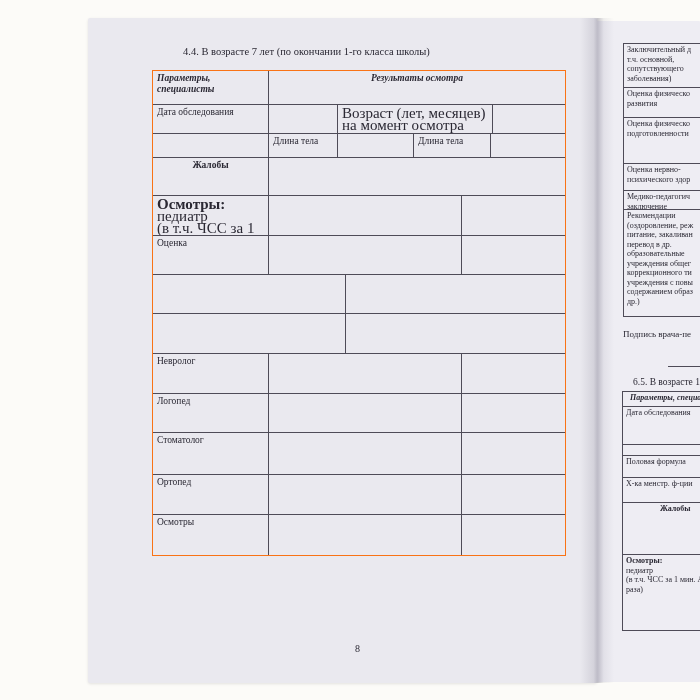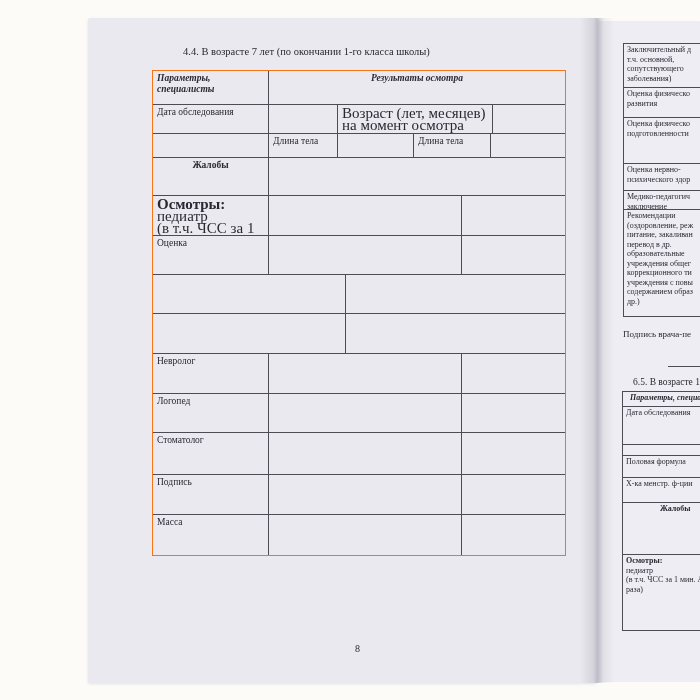--- a/index.html
+++ b/index.html
@@ -98,26 +98,26 @@
     <div class="lc wA">Логопед</div>
     <div class="lc wF"></div>
     <div class="lc grow"></div>
   </div>
   <div class="lr" style="height:42px">
     <div class="lc wA">Стоматолог</div>
     <div class="lc wF"></div>
     <div class="lc grow"></div>
   </div>
   <div class="lr" style="height:40px">
-    <div class="lc wA">Подпись</div>
+    <div class="lc wA">Ортопед</div>
     <div class="lc wF"></div>
     <div class="lc grow"></div>
   </div>
   <div class="lr" style="height:40px">
-    <div class="lc wA">Масса</div>
+    <div class="lc wA">Осмотры</div>
     <div class="lc wF"></div>
     <div class="lc grow"></div>
   </div>
 </div>
 
 <div class="abs pagenum">8</div>
 
 <div class="abs rtable1">
   <div class="rr" style="height:44px">Заключительный д
 т.ч. основной,

